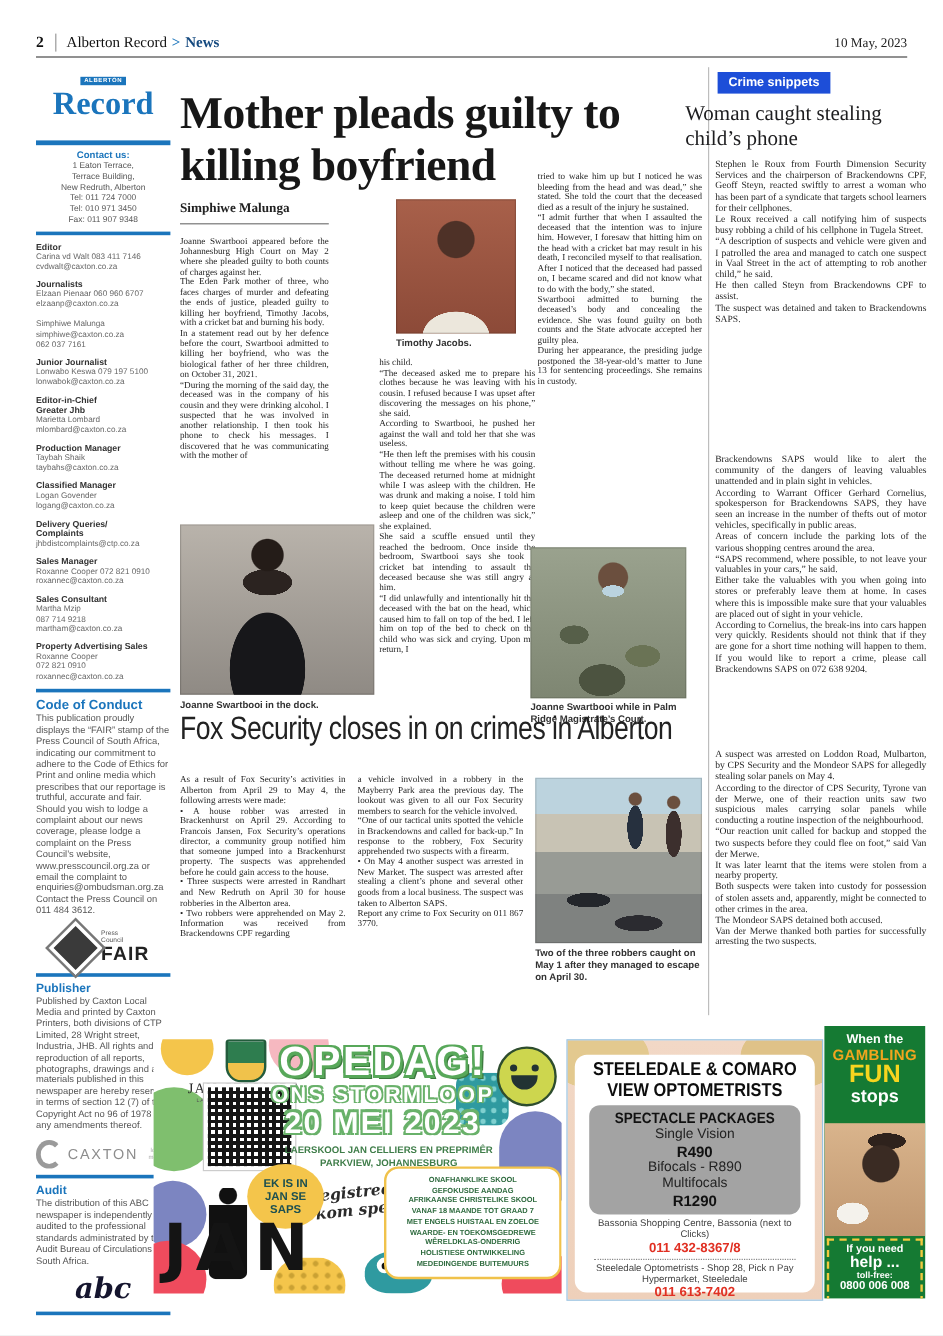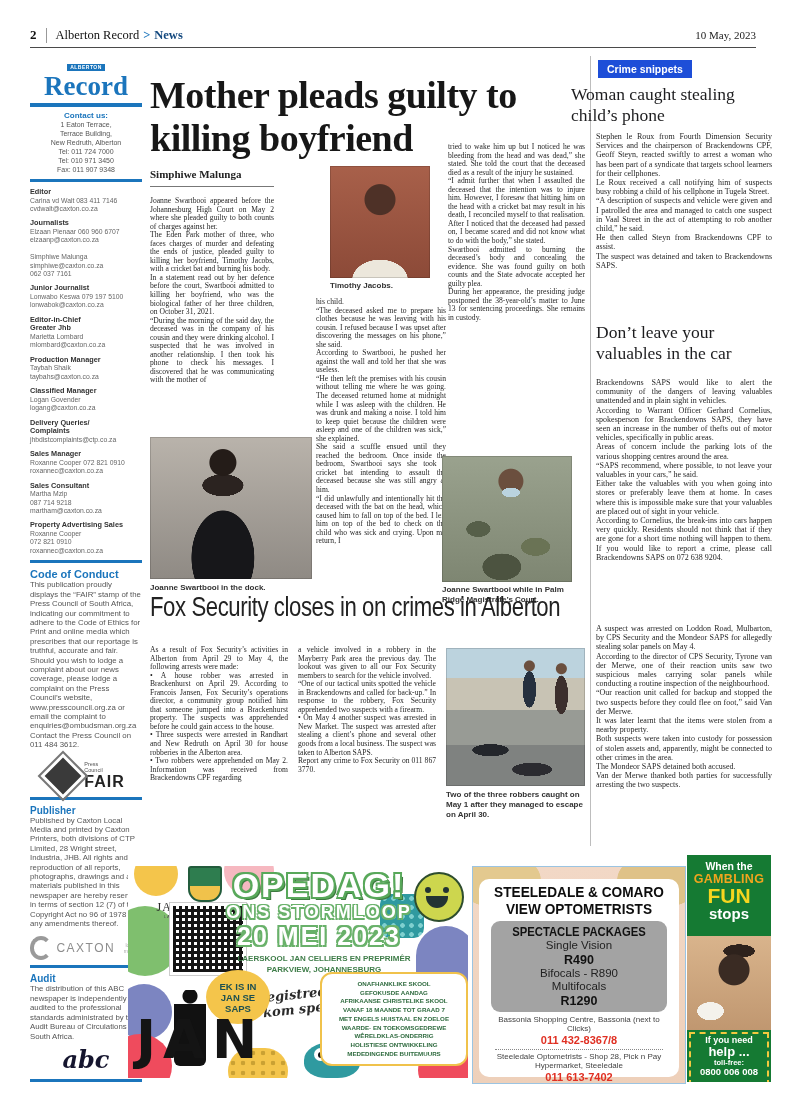--- a/index.html
+++ b/index.html
@@ -14,21 +14,21 @@
   .hdr-pub{font-size:12.5px;color:#111;border-left:1px solid #999;margin-left:9px;padding-left:9px;}
   .hdr-sep{color:#1b75bc;font-weight:bold;font-size:12.5px;margin:0 4px;}
   .hdr-sec{color:#14497f;font-weight:bold;font-size:12.5px;}
   .hdr-date{margin-left:auto;font-size:11px;color:#222;}
   .hdr-rule{left:30px;top:47px;width:726px;border-top:1.4px solid #4a4a4a;}
 
   
   .sb{left:30px;top:55px;width:112px;text-align:center;}
   .sb-rule{border-top:3px solid #1b75bc;margin:5px 0;}
   .rec-tag{display:inline-block;background:#1b75bc;color:#fff;font-size:5px;font-weight:bold;line-height:7px;padding:0 3px;letter-spacing:.5px;}
-  .rec-name{display:block;font-family:"Liberation Serif",serif;font-weight:bold;font-size:27px;line-height:26px;color:#1b75bc;border-bottom:4px solid #1b75bc;padding-bottom:4px;}
+  .rec-name{display:block;font-family:"Liberation Serif",serif;font-weight:bold;font-size:27px;line-height:26px;color:#1b75bc;border-bottom:4px solid #1b75bc;padding-bottom:18px;}
   .sb-contact-h{color:#1b75bc;font-weight:bold;font-size:8px;margin-top:4px;}
   .sb-contact-b{font-size:7px;line-height:9px;color:#555;}
   .sb-staff{text-align:left;margin-top:6px;}
   .sb-role{font-weight:bold;font-size:7.3px;line-height:8.6px;color:#333;white-space:pre-line;}
   .sb-body{font-size:6.8px;line-height:8.4px;color:#666;white-space:pre-line;}
   .sb-bigh{color:#1b75bc;font-weight:bold;font-size:11px;text-align:left;margin-top:4px;}
   .sb-bigh2{color:#1b75bc;font-weight:bold;font-size:10px;text-align:left;margin-top:4px;}
   .sb-bigb{font-size:7.8px;line-height:9.4px;color:#555;text-align:left;white-space:pre-line;}
   .fair{display:flex;align-items:center;justify-content:center;gap:5px;margin:10px 0 4px;}
   .fair-ico{width:26px;height:26px;background:#3a3a3a;transform:rotate(45deg);border:3px solid #fff;outline:2px solid #777;}
@@ -310,21 +310,20 @@
   <div class="abs cap cap-palm">Joanne Swartbooi while in Palm Ridge Magistrate’s Court.</div>
 
   <div class="abs vrule"></div>
 
   <div class="abs snip-t t1">Woman caught stealing child’s phone</div>
   <div class="abs snip-b b1">Stephen le Roux from Fourth Dimension Security Services and the chairperson of Brackendowns CPF, Geoff Steyn, reacted swiftly to arrest a woman who has been part of a syndicate that targets school learners for their cellphones.
 Le Roux received a call notifying him of suspects busy robbing a child of his cellphone in Tugela Street.
 “A description of suspects and vehicle were given and I patrolled the area and managed to catch one suspect in Vaal Street in the act of attempting to rob another child,” he said.
 He then called Steyn from Brackendowns CPF to assist.
 The suspect was detained and taken to Brackendowns SAPS.</div>
-  <div class="abs snip-t t2">Don’t leave your valuables in the car</div>
   <div class="abs snip-b b2">Brackendowns SAPS would like to alert the community of the dangers of leaving valuables unattended and in plain sight in vehicles.
 According to Warrant Officer Gerhard Cornelius, spokesperson for Brackendowns SAPS, they have seen an increase in the number of thefts out of motor vehicles, specifically in public areas.
 Areas of concern include the parking lots of the various shopping centres around the area.
 “SAPS recommend, where possible, to not leave your valuables in your cars,” he said.
 Either take the valuables with you when going into stores or preferably leave them at home. In cases where this is impossible make sure that your valuables are placed out of sight in your vehicle.
 According to Cornelius, the break-ins into cars happen very quickly. Residents should not think that if they are gone for a short time nothing will happen to them. If you would like to report a crime, please call Brackendowns SAPS on 072 638 9204.</div>
   <div class="abs snip-b b3">A suspect was arrested on Loddon Road, Mulbarton, by CPS Security and the Mondeor SAPS for allegedly stealing solar panels on May 4.
 According to the director of CPS Security, Tyrone van der Merwe, one of their reaction units saw two suspicious males carrying solar panels while conducting a routine inspection of the neighbourhood.
 “Our reaction unit called for backup and stopped the two suspects before they could flee on foot,” said Van der Merwe.
 It was later learnt that the items were stolen from a nearby property.

